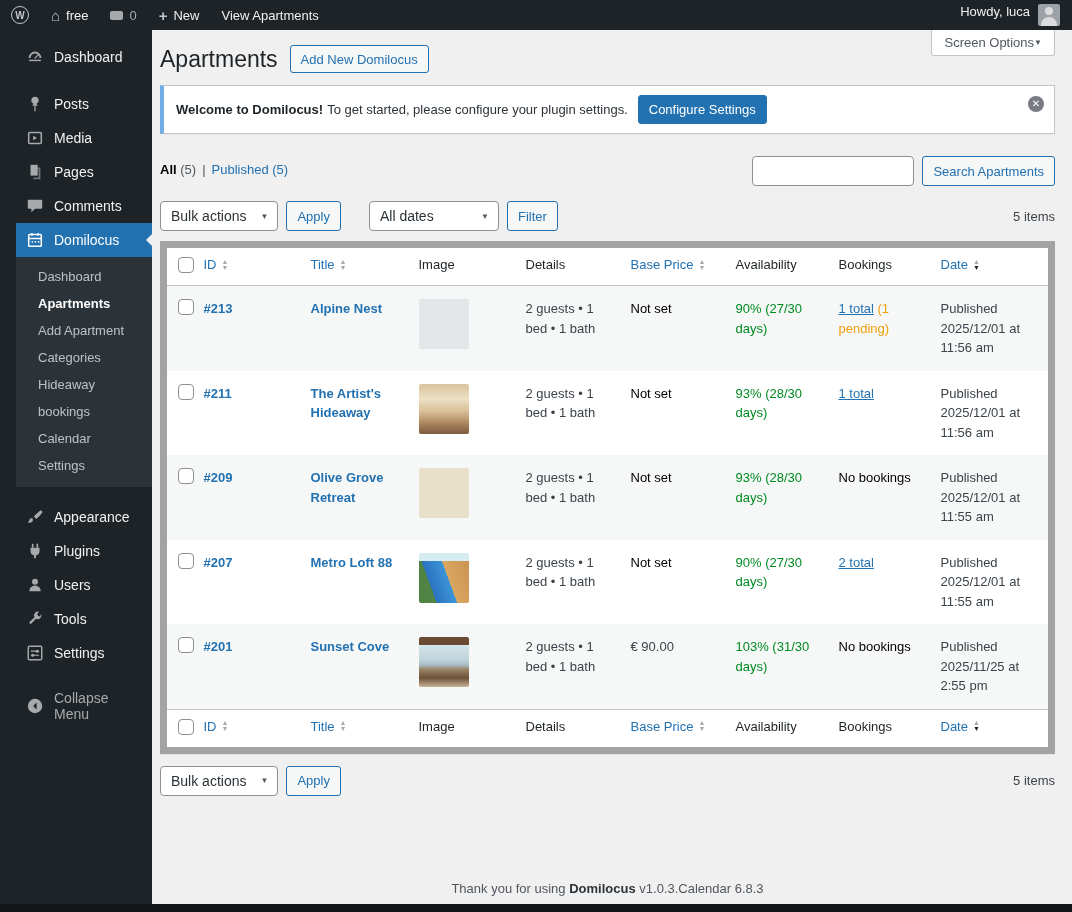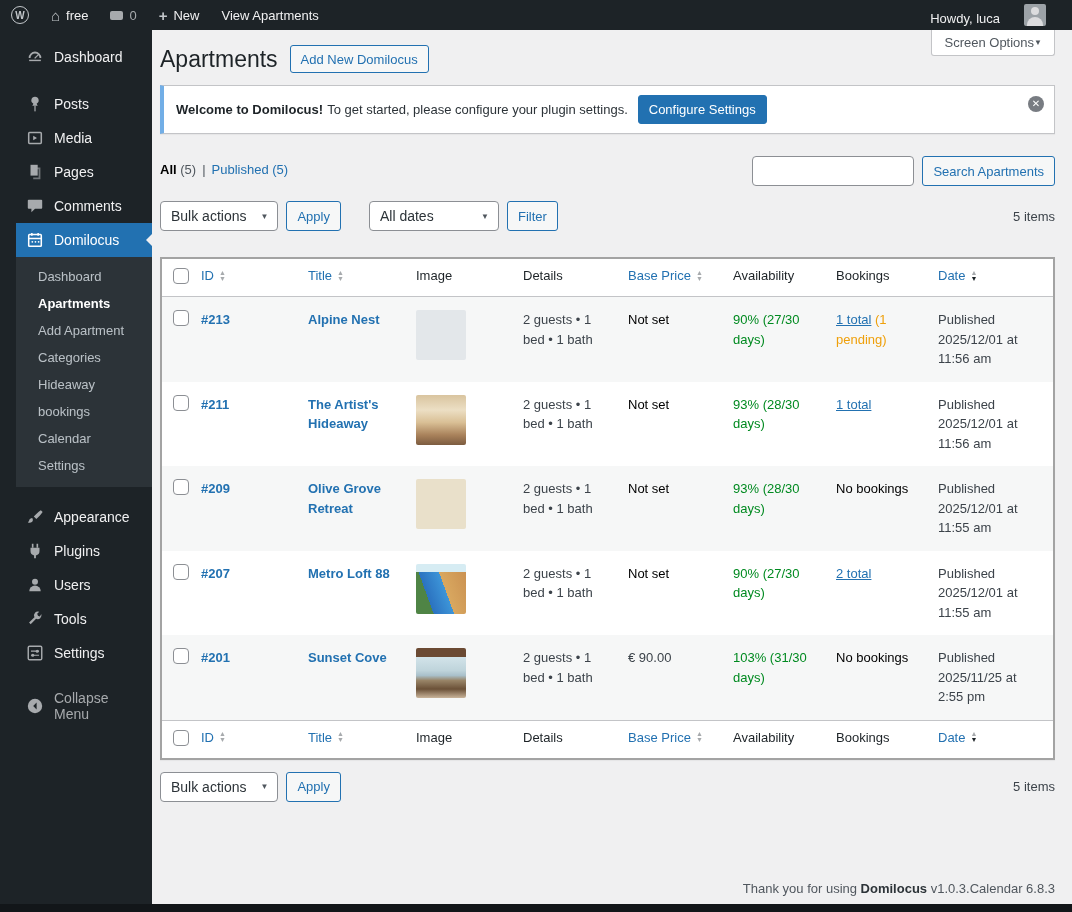--- a/index.html
+++ b/index.html
@@ -10,21 +10,21 @@
   .admin-bar { position:absolute; top:0; left:0; right:0; height:30px; background:#1d2327;
     display:flex; align-items:center; color:#f0f0f1; font-size:13px; z-index:30; }
   .ab-left { display:flex; align-items:center; height:100%; }
   .ab-item { display:flex; align-items:center; gap:6px; padding:0 11px; height:100%; color:#f0f0f1; text-decoration:none; cursor:pointer; }
   .wplogo { width:18px; height:18px; border:1.5px solid #c3c7cb; border-radius:50%;
     display:flex; align-items:center; justify-content:center; font-size:10px; font-weight:700; color:#c3c7cb; }
   .home-glyph { font-size:15px; color:#c3c7cb; line-height:1; }
   .bubble-icon { position:relative; width:13px; height:9px; background:#a7aaad; border-radius:2px; display:inline-block; }
   .bubble-icon::after { content:""; position:absolute; left:2px; bottom:-4px; border:4px solid transparent; border-top-color:#a7aaad; border-left-width:2px; border-right-width:2px; }
   .plus-glyph { font-size:15px; font-weight:700; color:#c3c7cb; line-height:1; }
-  .ab-right { margin-left:auto; display:flex; align-items:flex-end; gap:24px; padding-right:26px; }
+  .ab-right { margin-left:auto; display:flex; align-items:flex-start; gap:8px; padding-right:12px; }
   .avatar { width:22px; height:22px; background:#9ca2a7; border-radius:2px; position:relative; overflow:hidden; }
   .avatar::before { content:""; position:absolute; top:3px; left:7px; width:8px; height:8px; border-radius:50%; background:#dcdcde; }
   .avatar::after { content:""; position:absolute; top:13px; left:3px; width:16px; height:10px; border-radius:8px 8px 0 0; background:#dcdcde; }
 
   
   .sidebar { position:absolute; top:30px; left:16px; bottom:0; width:136px; background:#1d2327; color:#f0f0f1; font-size:14px; z-index:10; }
   .menu-item { position:relative; display:flex; align-items:center; gap:10px; padding:8px 8px 8px 10px; cursor:pointer; color:#f0f0f1; }
   .menu-item .micon { width:18px; height:18px; flex:0 0 18px; color:#a7aaad; }
   .menu-item.active { background:#2271b1; color:#fff; }
   .menu-item.active .micon { color:#fff; }
@@ -77,22 +77,22 @@
   .tablenav.top { margin-top:15px; }
   .tablenav.bottom { margin-top:12px; }
   .select { display:inline-flex; align-items:center; justify-content:space-between; gap:14px; min-width:108px; height:30px;
     padding:0 9px 0 10px; border:1px solid #8c8f94; border-radius:4px; background:#fff; font-size:14px; color:#2c3338; cursor:pointer; }
   .select .chev { font-size:8px; color:#50575e; }
   .select.dates { min-width:130px; }
   .gap12 { width:12px; }
   .items-count { margin-left:auto; font-size:13px; color:#3c434a; }
 
   
-  table.list { margin-top:26px; width:100%; border-collapse:collapse; background:#fff;
-    border:2px solid #a3a3a3; box-shadow:0 1px 1px rgba(0,0,0,.04); font-size:13px; table-layout:fixed; }
+  table.list { margin-top:10px; width:100%; border-collapse:collapse; background:#fff;
+    border:7px solid #a3a3a3; box-shadow:0 1px 1px rgba(0,0,0,.04); font-size:13px; table-layout:fixed; }
   table.list th, table.list td { text-align:left; vertical-align:top; }
   thead th, tfoot th { padding:9px 10px; font-weight:400; color:#1d2327; }
   thead th { border-bottom:1px solid #c3c4c7; }
   tfoot th { border-top:1px solid #c3c4c7; }
   th.cb, td.cb { padding:9px 0 9px 11px; }
   td.cb { padding-top:13px; }
   tbody td { padding:13px 10px; color:#3c434a; line-height:1.5; }
   tbody tr:nth-child(odd) { background:#f6f7f7; }
   .cbx { appearance:none; -webkit-appearance:none; width:16px; height:16px; border:1px solid #8c8f94; border-radius:4px; background:#fff; cursor:pointer; display:inline-block; }
   th a.sortable { color:#2271b1; text-decoration:none; display:inline-flex; align-items:center; cursor:pointer; }
@@ -110,21 +110,21 @@
   .thumb-1 { background:linear-gradient(180deg,#e9ebed 0%,#f4f5f6 28%,#dfe5e8 45%,#c9d2d7 62%,#eef0f1 75%,#d5dcе0 100%);
              background-color:#e3e7ea; }
   .thumb-2 { background:linear-gradient(180deg,#d9c49f 0%,#ecdfc4 30%,#d9bf95 55%,#a9825b 80%,#7c5c40 100%); }
   .thumb-3 { background:linear-gradient(90deg,#474c3e 0%,#474c3e 20%,rgba(0,0,0,0) 20%,rgba(0,0,0,0) 80%,#3c4238 80%,#3c4238 100%),
              linear-gradient(180deg,#6a6p55 0%,#efe8d4 15%,#e9e0ca 70%,#8a5a40 82%,#c9bda6 100%);
              background-color:#e9e0ca; }
   .thumb-4 { background:linear-gradient(180deg,rgba(214,236,243,1) 0%,rgba(214,236,243,1) 16%,rgba(0,0,0,0) 16%),
              linear-gradient(70deg,#4f8445 0%,#4f8445 26%,#2b72c0 26%,#3d95d8 56%,#d9a860 56%,#c98f50 100%); }
   .thumb-5 { background:linear-gradient(180deg,#6b4a33 0%,#6b4a33 17%,#d3e4ea 17%,#bfd4db 45%,#a9c0ca 55%,#988467 65%,#6b5138 82%,#c9b49a 100%); }
 
-  .footer-row { margin-top:auto; padding:10px 0 8px; display:flex; justify-content:flex-end; font-size:13px; color:#50575e; }
+  .footer-row { margin-top:auto; padding:10px 0 8px; display:flex; justify-content:center; font-size:13px; color:#50575e; }
   .footer-row strong { color:#2c3338; }
 </style>
 </head>
 <body>
 
 <div class="screen">
 
   <div class="admin-bar">
     <div class="ab-left">
       <span class="ab-item">

